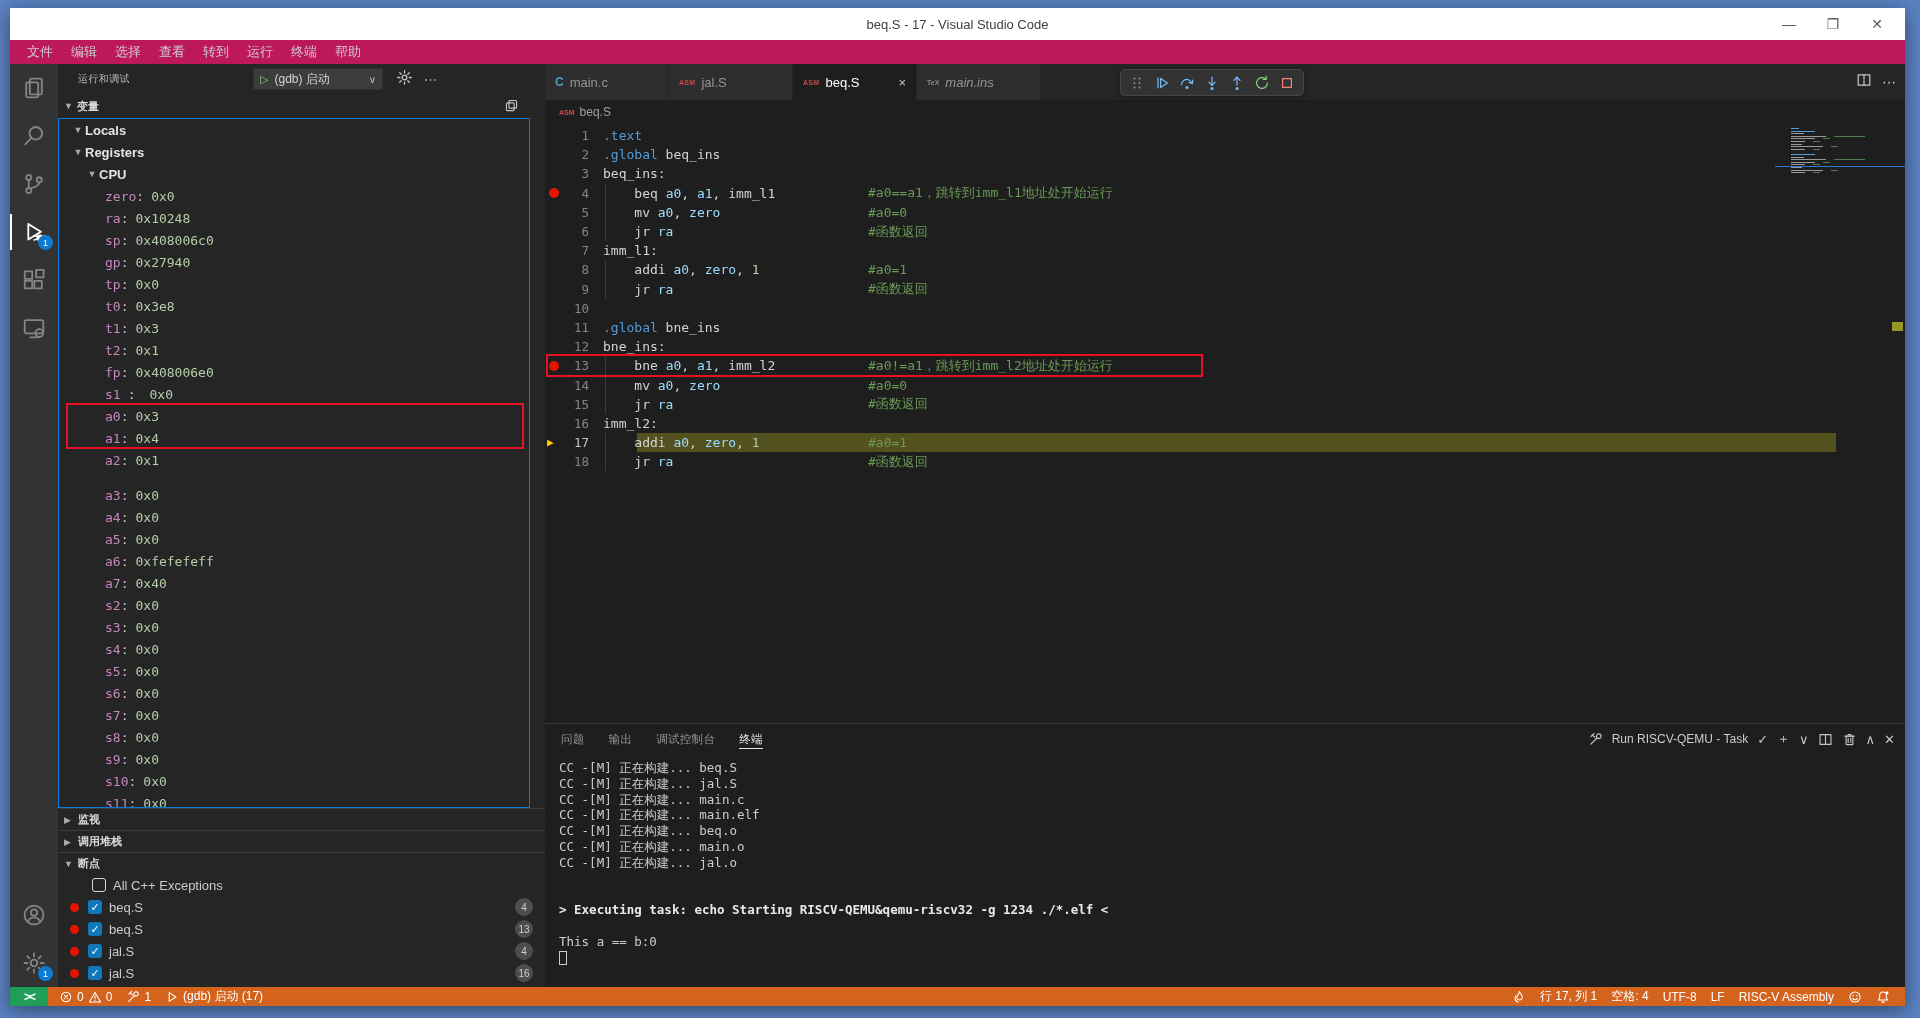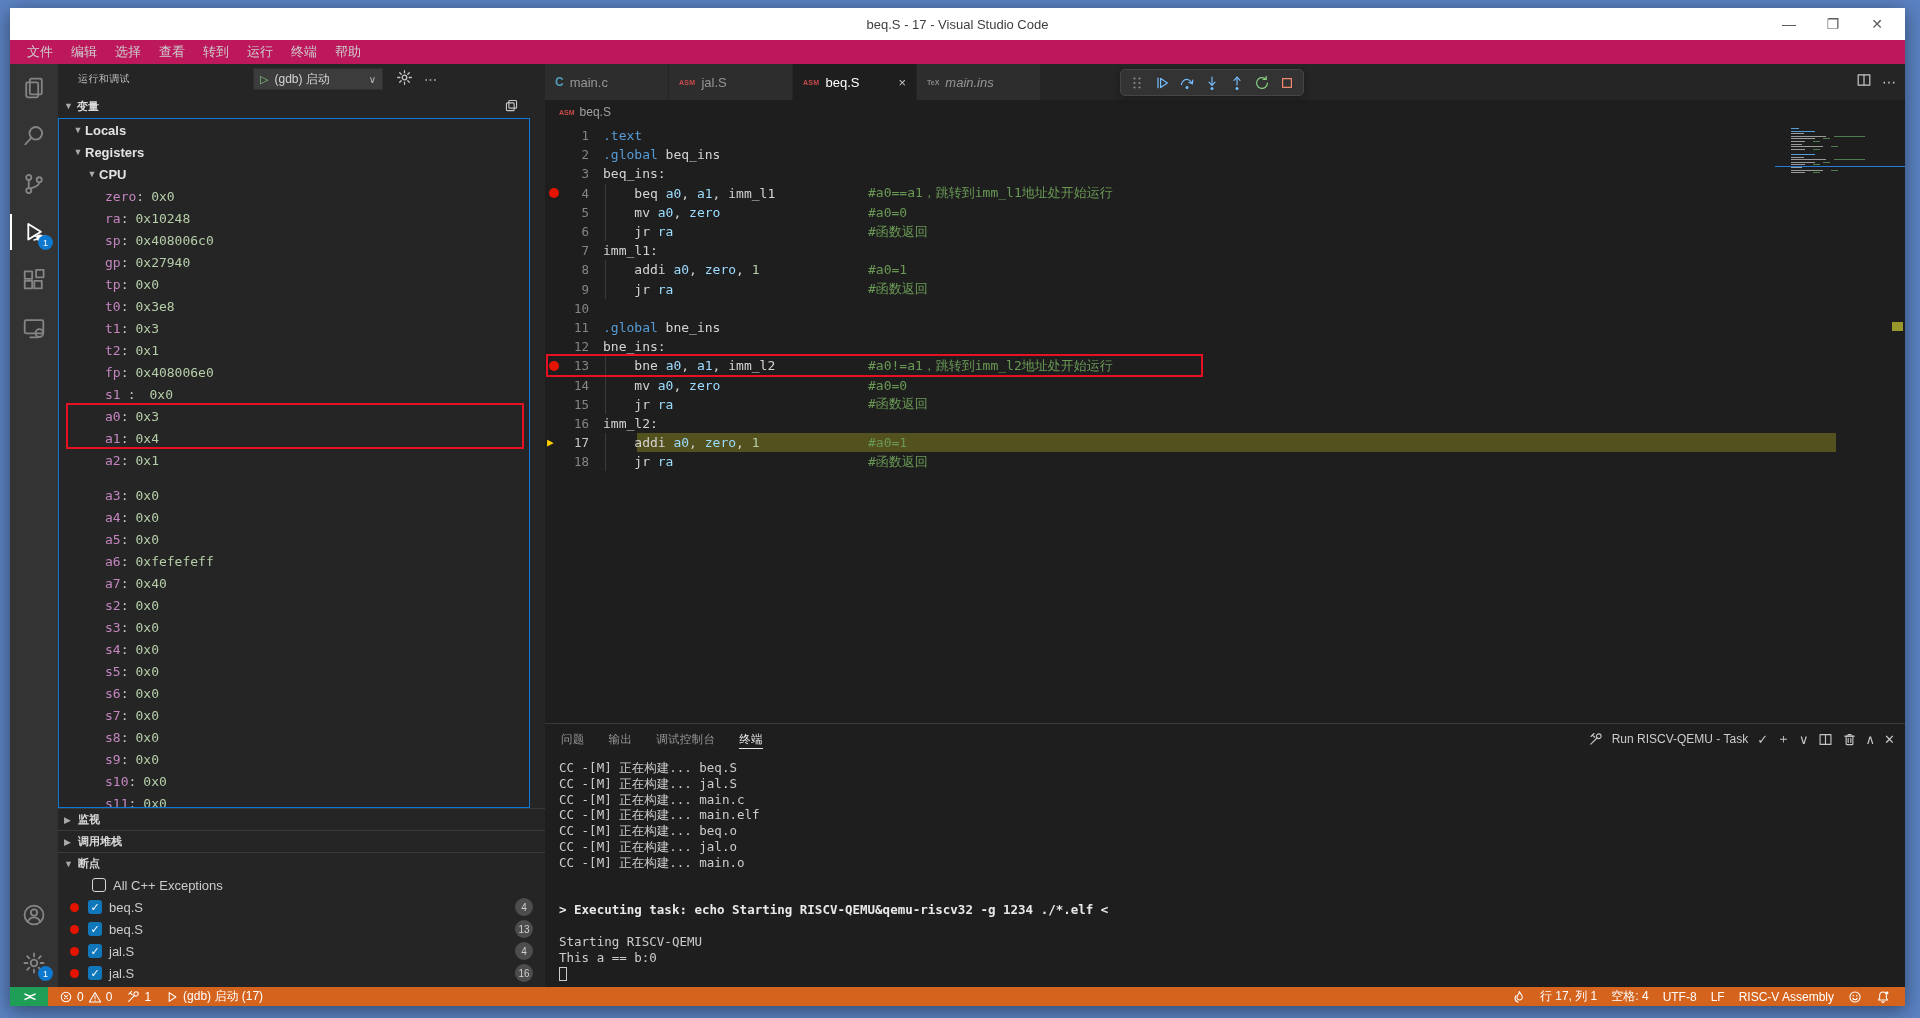--- a/index.html
+++ b/index.html
@@ -662,27 +662,26 @@
               <span class="pa-glyph">∧</span>
               <span class="pa-glyph">✕</span>
             </div>
         </div>
         <div class="terminal" id="terminal">
             <div class="t-line">CC -[M] 正在构建... beq.S</div>
             <div class="t-line">CC -[M] 正在构建... jal.S</div>
             <div class="t-line">CC -[M] 正在构建... main.c</div>
             <div class="t-line">CC -[M] 正在构建... main.elf</div>
             <div class="t-line">CC -[M] 正在构建... beq.o</div>
+            <div class="t-line">CC -[M] 正在构建... main.o</div>
             <div class="t-line">CC -[M] 正在构建... jal.o</div>
-            <div class="t-line">CC -[M] 正在构建... main.o</div>
             <div class="t-line"></div>
             <div class="t-line"></div>
             <div class="t-line bold">&gt; Executing task: echo Starting RISCV-QEMU&amp;qemu-riscv32 -g 1234 ./*.elf &lt;</div>
             <div class="t-line"></div>
-            <div class="t-line">Starting RISCV-QEMU</div>
             <div class="t-line">This a == b:0</div>
             <div class="t-line"><span class="t-cursor"></span></div>
           </div>
       </div>
     </div>
   </div>
 
   <div class="statusbar" id="statusbar" style="background: rgb(212, 99, 30);">
       <div class="st-item st-remote" style="background: rgb(31, 158, 88);">
         <span>&gt;&lt;</span>

